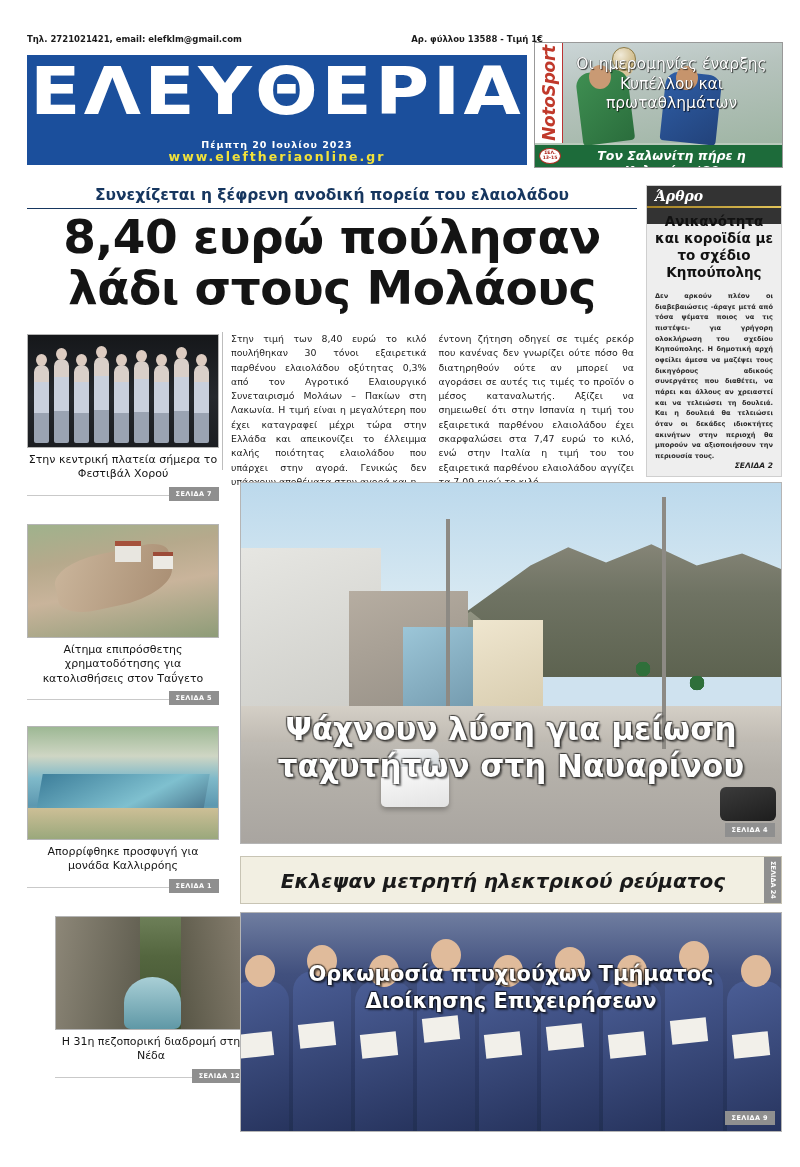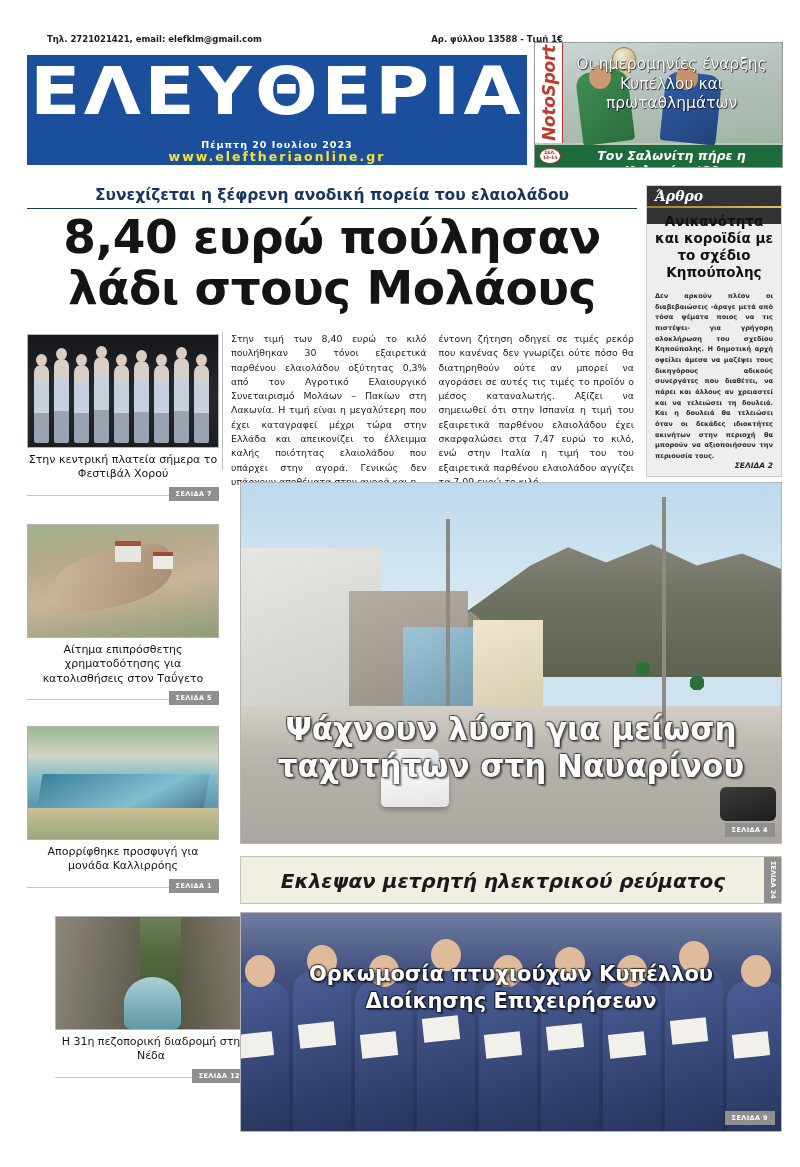--- a/index.html
+++ b/index.html
@@ -22,21 +22,20 @@
   
   .topbar {
     position: absolute;
     left: 27px;
     top: 34px;
     width: 516px;
     height: 16px;
     font-size: 8.5px;
     font-weight: bold;
     color: #1a1a1a;
-    margin-left: 20px;
   }
   .topbar .left  { position: absolute; left: 0; top: 0; }
   .topbar .right { position: absolute; right: 0; top: 0; }
 
   
   .masthead {
     position: absolute;
     left: 27px;
     top: 55px;
     width: 500px;
@@ -773,19 +772,19 @@
         <i style="left:52px;height:160px;"></i>
         <i style="left:114px;"></i>
       <i style="left:176px;height:166px;"></i>
         <i style="left:238px;"></i>
         <i style="left:300px;height:158px;"></i>
       <i style="left:362px;"></i>
         <i style="left:424px;height:164px;"></i>
         <i style="left:486px;"></i>
     </div>
     <div class="grad-overlay">
-      <div>Ορκωμοσία πτυχιούχων Κυπέλλου</div>
+      <div>Ορκωμοσία πτυχιούχων Τμήματος</div>
       <div>Διοίκησης Επιχειρήσεων</div>
     </div>
     <div class="photo-pbadge">ΣΕΛΙΔΑ 9</div>
   </div>
 
 </div>
 
 </body></html>

